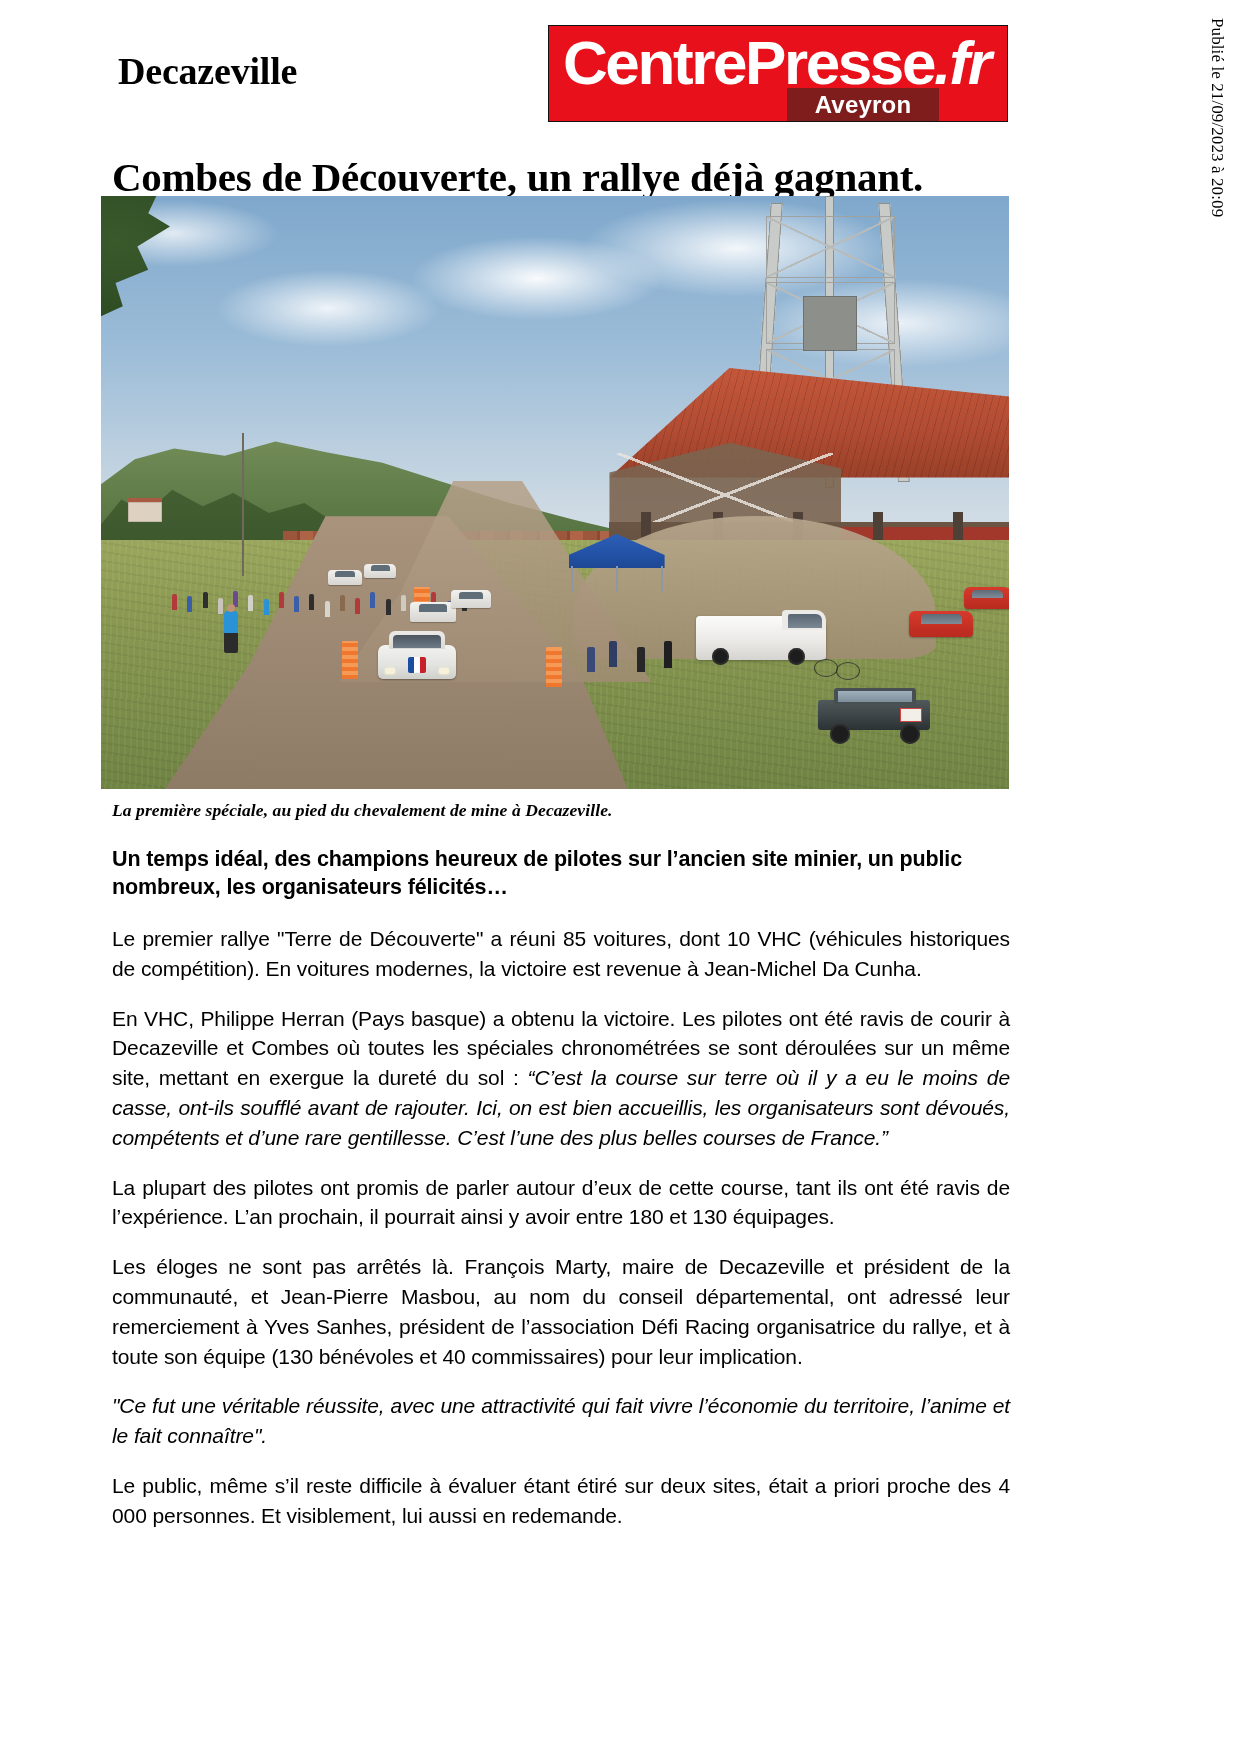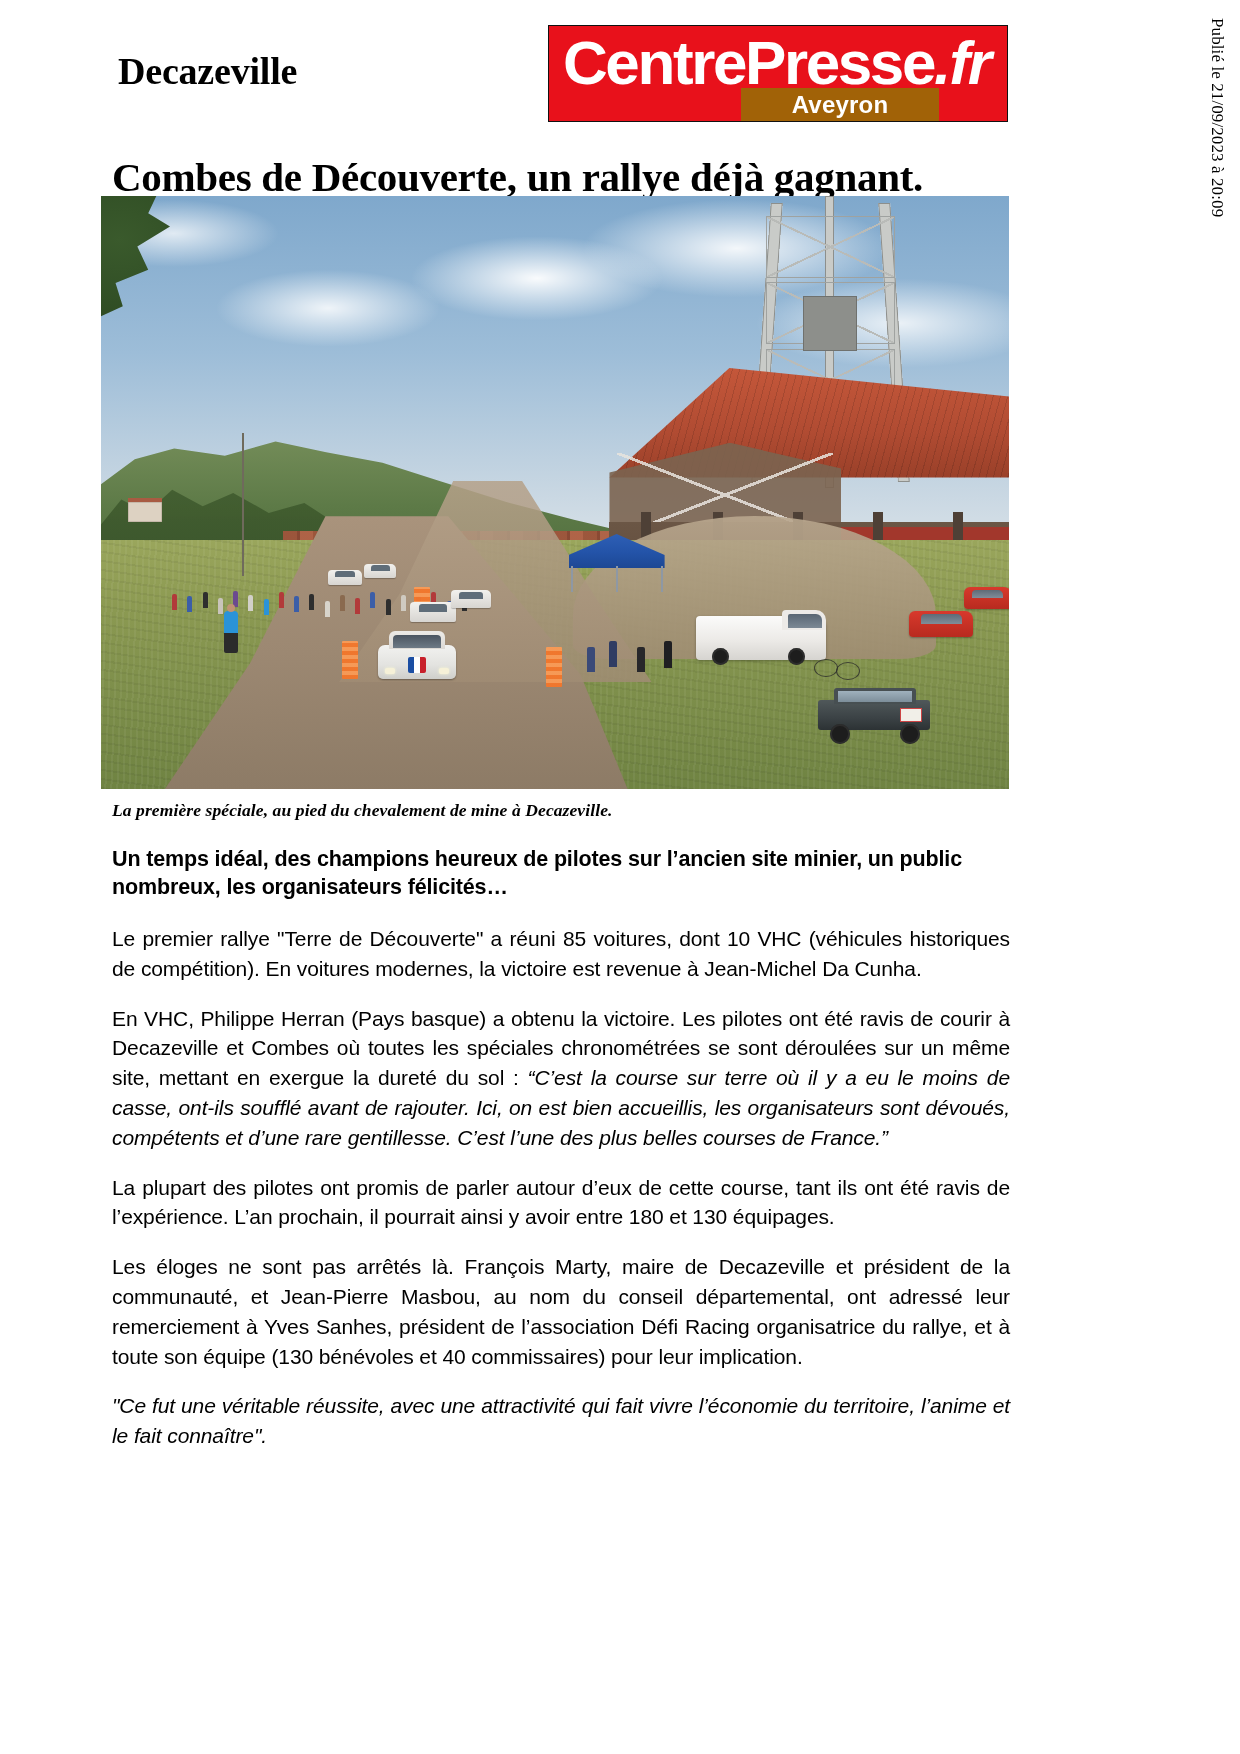--- a/index.html
+++ b/index.html
@@ -94,23 +94,23 @@
     z-index: 3;
   }
   .logo-word .fr {
     font-style: italic;
     letter-spacing: -2px;
   }
   .logo-sub {
     position: absolute;
     right: 68px;
     bottom: 0;
-    width: 198px;
+    width: 152px;
     height: 33px;
-    background: #a16207;
+    background: #7f1d1d;
     z-index: 2;
   }
   .logo-sub span {
     position: absolute;
     left: 0;
     right: 0;
     top: 2px;
     text-align: center;
     font-family: "Liberation Sans", sans-serif;
     font-weight: bold;
@@ -780,15 +780,16 @@
     <p class="para">Le premier rallye "Terre de Découverte" a réuni 85 voitures, dont 10 VHC (véhicules historiques de compétition). En voitures modernes, la victoire est revenue à Jean-Michel Da Cunha.</p>
 
     <p class="para"><span>En VHC, Philippe Herran (Pays basque) a obtenu la victoire. Les pilotes ont été ravis de courir à Decazeville et Combes où toutes les spéciales chronométrées se sont déroulées sur un même site, mettant en exergue la dureté du sol : </span><em>“C’est la course sur terre où il y a eu le moins de casse, ont-ils soufflé avant de rajouter. Ici, on est bien accueillis, les organisateurs sont dévoués, compétents et d’une rare gentillesse. C’est l’une des plus belles courses de France.”</em></p>
 
     <p class="para">La plupart des pilotes ont promis de parler autour d’eux de cette course, tant ils ont été ravis de l’expérience. L’an prochain, il pourrait ainsi y avoir entre 180 et 130 équipages.</p>
 
     <p class="para">Les éloges ne sont pas arrêtés là. François Marty, maire de Decazeville et président de la communauté, et Jean-Pierre Masbou, au nom du conseil départemental, ont adressé leur remerciement à Yves Sanhes, président de l’association Défi Racing organisatrice du rallye, et à toute son équipe (130 bénévoles et 40 commissaires) pour leur implication.</p>
 
     <p class="para quote-para">"Ce fut une véritable réussite, avec une attractivité qui fait vivre l’économie du territoire, l’anime et le fait connaître".</p>
 
+    <p class="para last">Le public, même s’il reste difficile à évaluer étant étiré sur deux sites, était a priori proche des 4 000 personnes. Et visiblement, lui aussi en redemande.</p>
   </div>
 
 </div>
 
 </body></html>

